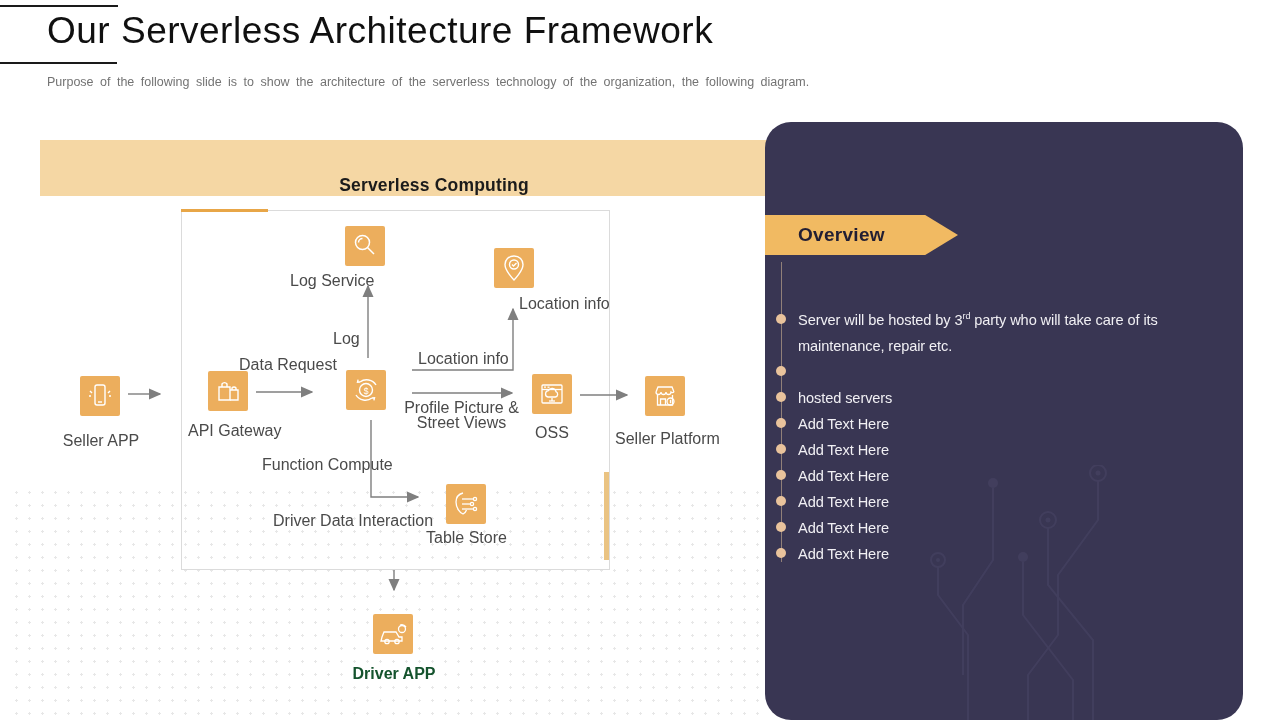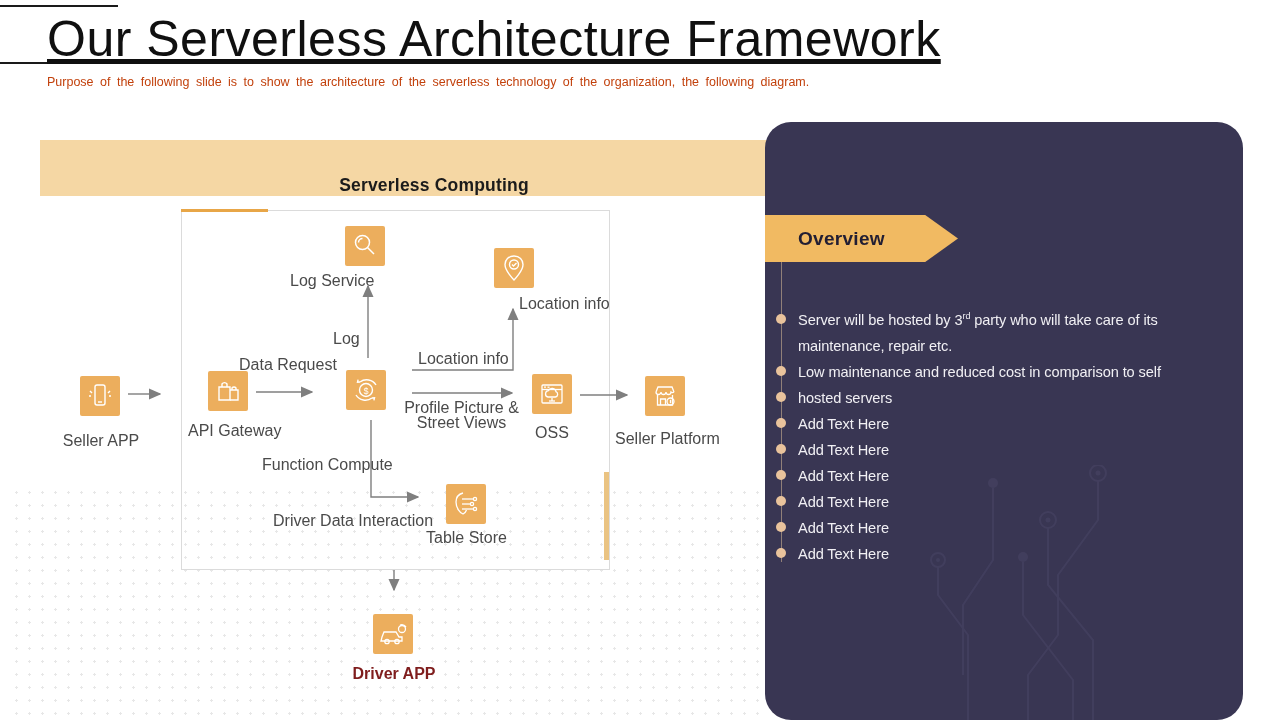--- a/index.html
+++ b/index.html
@@ -5,25 +5,25 @@
   html,body{margin:0;padding:0;background:#888;}
   .slide{
     position:relative;width:1280px;height:720px;background:#ffffff;
     font-family:"Liberation Sans", sans-serif;overflow:hidden;
   }
   
   .hline{position:absolute;background:#1a1a1a;height:2px;}
   .hline.top{left:0;top:5px;width:118px;}
   .hline.bot{left:0;top:62px;width:117px;}
   .title{
-    position:absolute;left:47px;top:10px;font-size:50px;color:#101010;
-    letter-spacing:.5px;white-space:nowrap;font-weight:400;text-decoration:underline;
+    position:absolute;left:47px;top:10px;font-size:37px;color:#101010;
+    letter-spacing:.5px;white-space:nowrap;font-weight:400;
   }
   .subtitle{
-    position:absolute;left:47px;top:75px;font-size:12.5px;color:#c2410c;
+    position:absolute;left:47px;top:75px;font-size:12.5px;color:#737373;
     word-spacing:3px;white-space:nowrap;
   }
   
   .sc-banner{
     position:absolute;left:40px;top:140px;width:788px;height:56px;
     background:#F5D7A4;display:flex;align-items:flex-end;justify-content:center;
   }
   .sc-banner span{font-size:17.5px;font-weight:bold;color:#1b1b1b;letter-spacing:.2px;}
   
   .dots{
@@ -35,29 +35,29 @@
   .dbox{position:absolute;left:181px;top:210px;width:427px;height:358px;
         border:1px solid #dbdbdb;z-index:1;background:transparent;}
   .accent-top{position:absolute;left:181px;top:209px;width:87px;height:3px;background:#E8A647;z-index:2;}
   .accent-right{position:absolute;left:604px;top:472px;width:5px;height:88px;background:#EAC382;z-index:2;}
   
   .tile{position:absolute;width:40px;height:40px;background:#ECAE5D;border-radius:2px;
         display:flex;align-items:center;justify-content:center;z-index:3;}
   .tile svg{display:block;}
   .nlabel{position:absolute;font-size:16px;color:#4a4a4a;z-index:3;white-space:nowrap;}
   .nlabel.c{text-align:center;}
-  .nlabel.b{font-weight:bold;color:#7f1d1d;}
+  .nlabel.b{font-weight:bold;color:#14532d;}
   .arrows{position:absolute;left:0;top:0;z-index:2;pointer-events:none;}
   
   .panel{
     position:absolute;left:765px;top:122px;width:478px;height:598px;
     background:#393653;border-radius:26px 26px 26px 26px;z-index:4;overflow:hidden;
   }
   .ov-banner{
-    position:absolute;left:0;top:93px;width:193px;height:47px;background:#F1BA62;
+    position:absolute;left:0;top:93px;width:193px;height:40px;background:#F1BA62;
     clip-path:polygon(0 0,83% 0,100% 50%,83% 100%,0 100%);
     display:flex;align-items:center;
   }
   .ov-banner span{margin-left:33px;font-size:19px;font-weight:bold;color:#221E33;letter-spacing:.3px;}
   .timeline{position:absolute;left:16px;top:140px;width:1px;height:300px;background:rgba(233,201,160,.5);}
   .ov-list{position:absolute;left:33px;top:184px;display:flex;flex-direction:column;}
   .ov-row{position:relative;height:26px;display:flex;align-items:center;white-space:nowrap;}
   .ov-row .dot{position:absolute;left:-22px;top:8px;width:10px;height:10px;border-radius:50%;background:#E9C39C;}
   .ov-row .txt{font-size:14.6px;color:#F1F0F4;letter-spacing:-.1px;}
   .ov-row sup{font-size:9px;}
@@ -253,21 +253,20 @@
           <span class="txt"><span>Server will be hosted by 3</span><sup>rd</sup><span> party who will take care of its</span></span>
         </div>
 
         <div class="ov-row">
 
           <span class="txt"><span>maintenance, repair etc.</span><sup></sup><span></span></span>
         </div>
 
         <div class="ov-row">
           <span class="dot"></span>
-          <span class="txt"><span>Low maintenance and reduced cost in comparison to self</span><sup></sup><span></span></span>
         </div>
 
         <div class="ov-row">
           <span class="dot"></span>
           <span class="txt"><span>hosted servers</span><sup></sup><span></span></span>
         </div>
 
         <div class="ov-row">
           <span class="dot"></span>
           <span class="txt"><span>Add Text Here</span><sup></sup><span></span></span>

